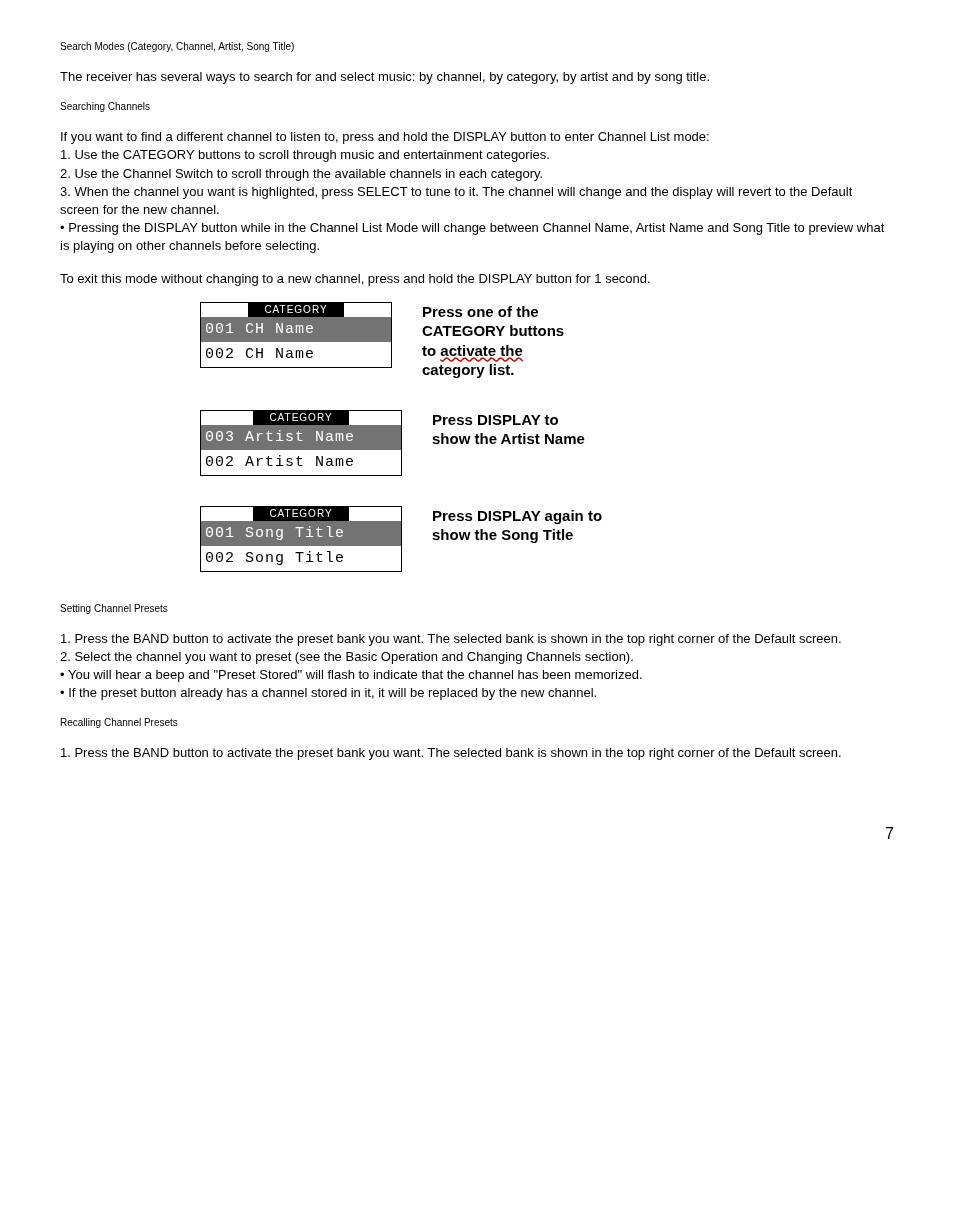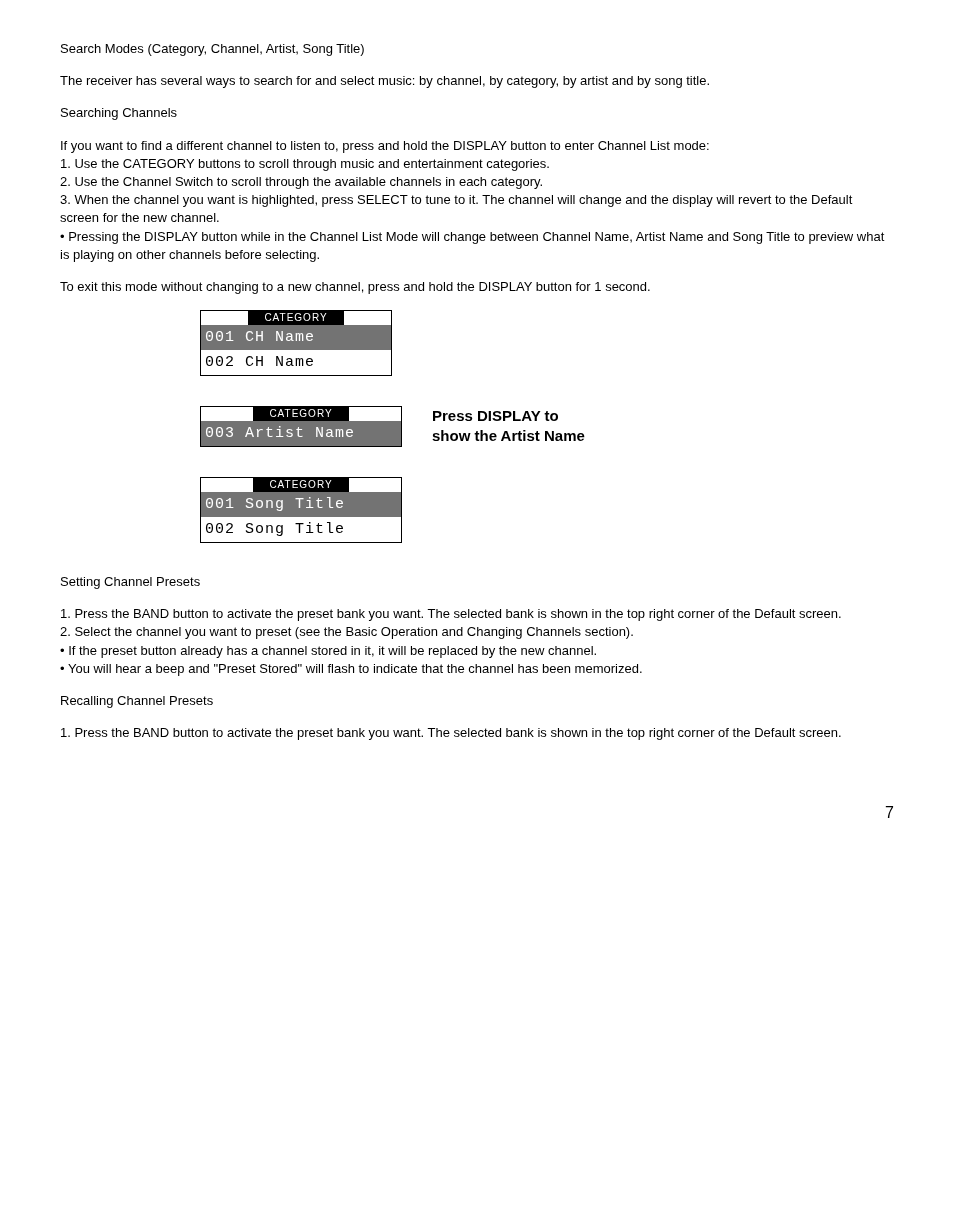--- a/index.html
+++ b/index.html
@@ -3,21 +3,21 @@
 <meta charset="utf-8">
 <style>
   body {
     font-family: Arial, Helvetica, sans-serif;
     font-size: 13px;
     color: #000;
     margin: 40px 60px;
     line-height: 1.4;
   }
   .heading {
-    font-size: 13px;
+    font-size: 10px;
     margin-bottom: 14px;
   }
   p {
     margin: 0 0 14px 0;
   }
   .tight {
     margin: 0;
   }
   .block {
     margin-bottom: 14px;
@@ -102,48 +102,59 @@
 </div>
 
 <p>To exit this mode without changing to a new channel, press and hold the DISPLAY button for 1 second.</p>
 
 <div class="figure-row">
   <div class="lcd">
     <div class="lcd-tab-row"><span class="lcd-tab">CATEGORY</span></div>
     <div class="lcd-row selected">001 CH Name</div>
     <div class="lcd-row">002 CH Name</div>
   </div>
+  <div class="caption">
+    <span>Press one of the</span><br>
+    <span>CATEGORY buttons</span><br>
+    <span>to </span><span class="squiggle">activate  the</span><br>
+    <span>category list.</span>
+  </div>
 </div>
 
 <div class="figure-row">
   <div class="lcd lcd-artist">
     <div class="lcd-tab-row"><span class="lcd-tab">CATEGORY</span></div>
     <div class="lcd-row selected">003 Artist Name</div>
+    <div class="lcd-row">002 Artist Name</div>
   </div>
   <div class="caption">
     <span>Press DISPLAY to</span><br>
     <span>show the Artist Name</span>
   </div>
 </div>
 
 <div class="figure-row">
   <div class="lcd lcd-song">
     <div class="lcd-tab-row"><span class="lcd-tab">CATEGORY</span></div>
     <div class="lcd-row selected">001 Song Title</div>
     <div class="lcd-row">002 Song Title</div>
   </div>
+  <div class="caption">
+    <span>Press DISPLAY again to</span><br>
+    <span>show the Song Title</span>
+  </div>
 </div>
 
 <p class="heading">Setting Channel Presets</p>
 
 <div class="block">
   <p class="tight">1. Press the BAND button to activate the preset bank you want. The selected bank is shown in the top right corner of the Default screen.</p>
   <p class="tight">2. Select the channel you want to preset (see the Basic Operation and Changing Channels section).</p>
+  <p class="tight">•  You will hear a beep and "Preset Stored" will flash to indicate that the channel has been memorized.</p>
   <p class="tight">•  If the preset button already has a channel stored in it, it will be replaced by the new channel.</p>
-  <p class="tight">•  You will hear a beep and "Preset Stored" will flash to indicate that the channel has been memorized.</p>
 </div>
 
 <p class="heading">Recalling Channel Presets</p>
 
 <div class="block">
   <p class="tight">1. Press the BAND button to activate the preset bank you want. The selected bank is shown in the top right corner of the Default screen.</p>
 </div>
 
 <div class="page-num">7</div>
 

